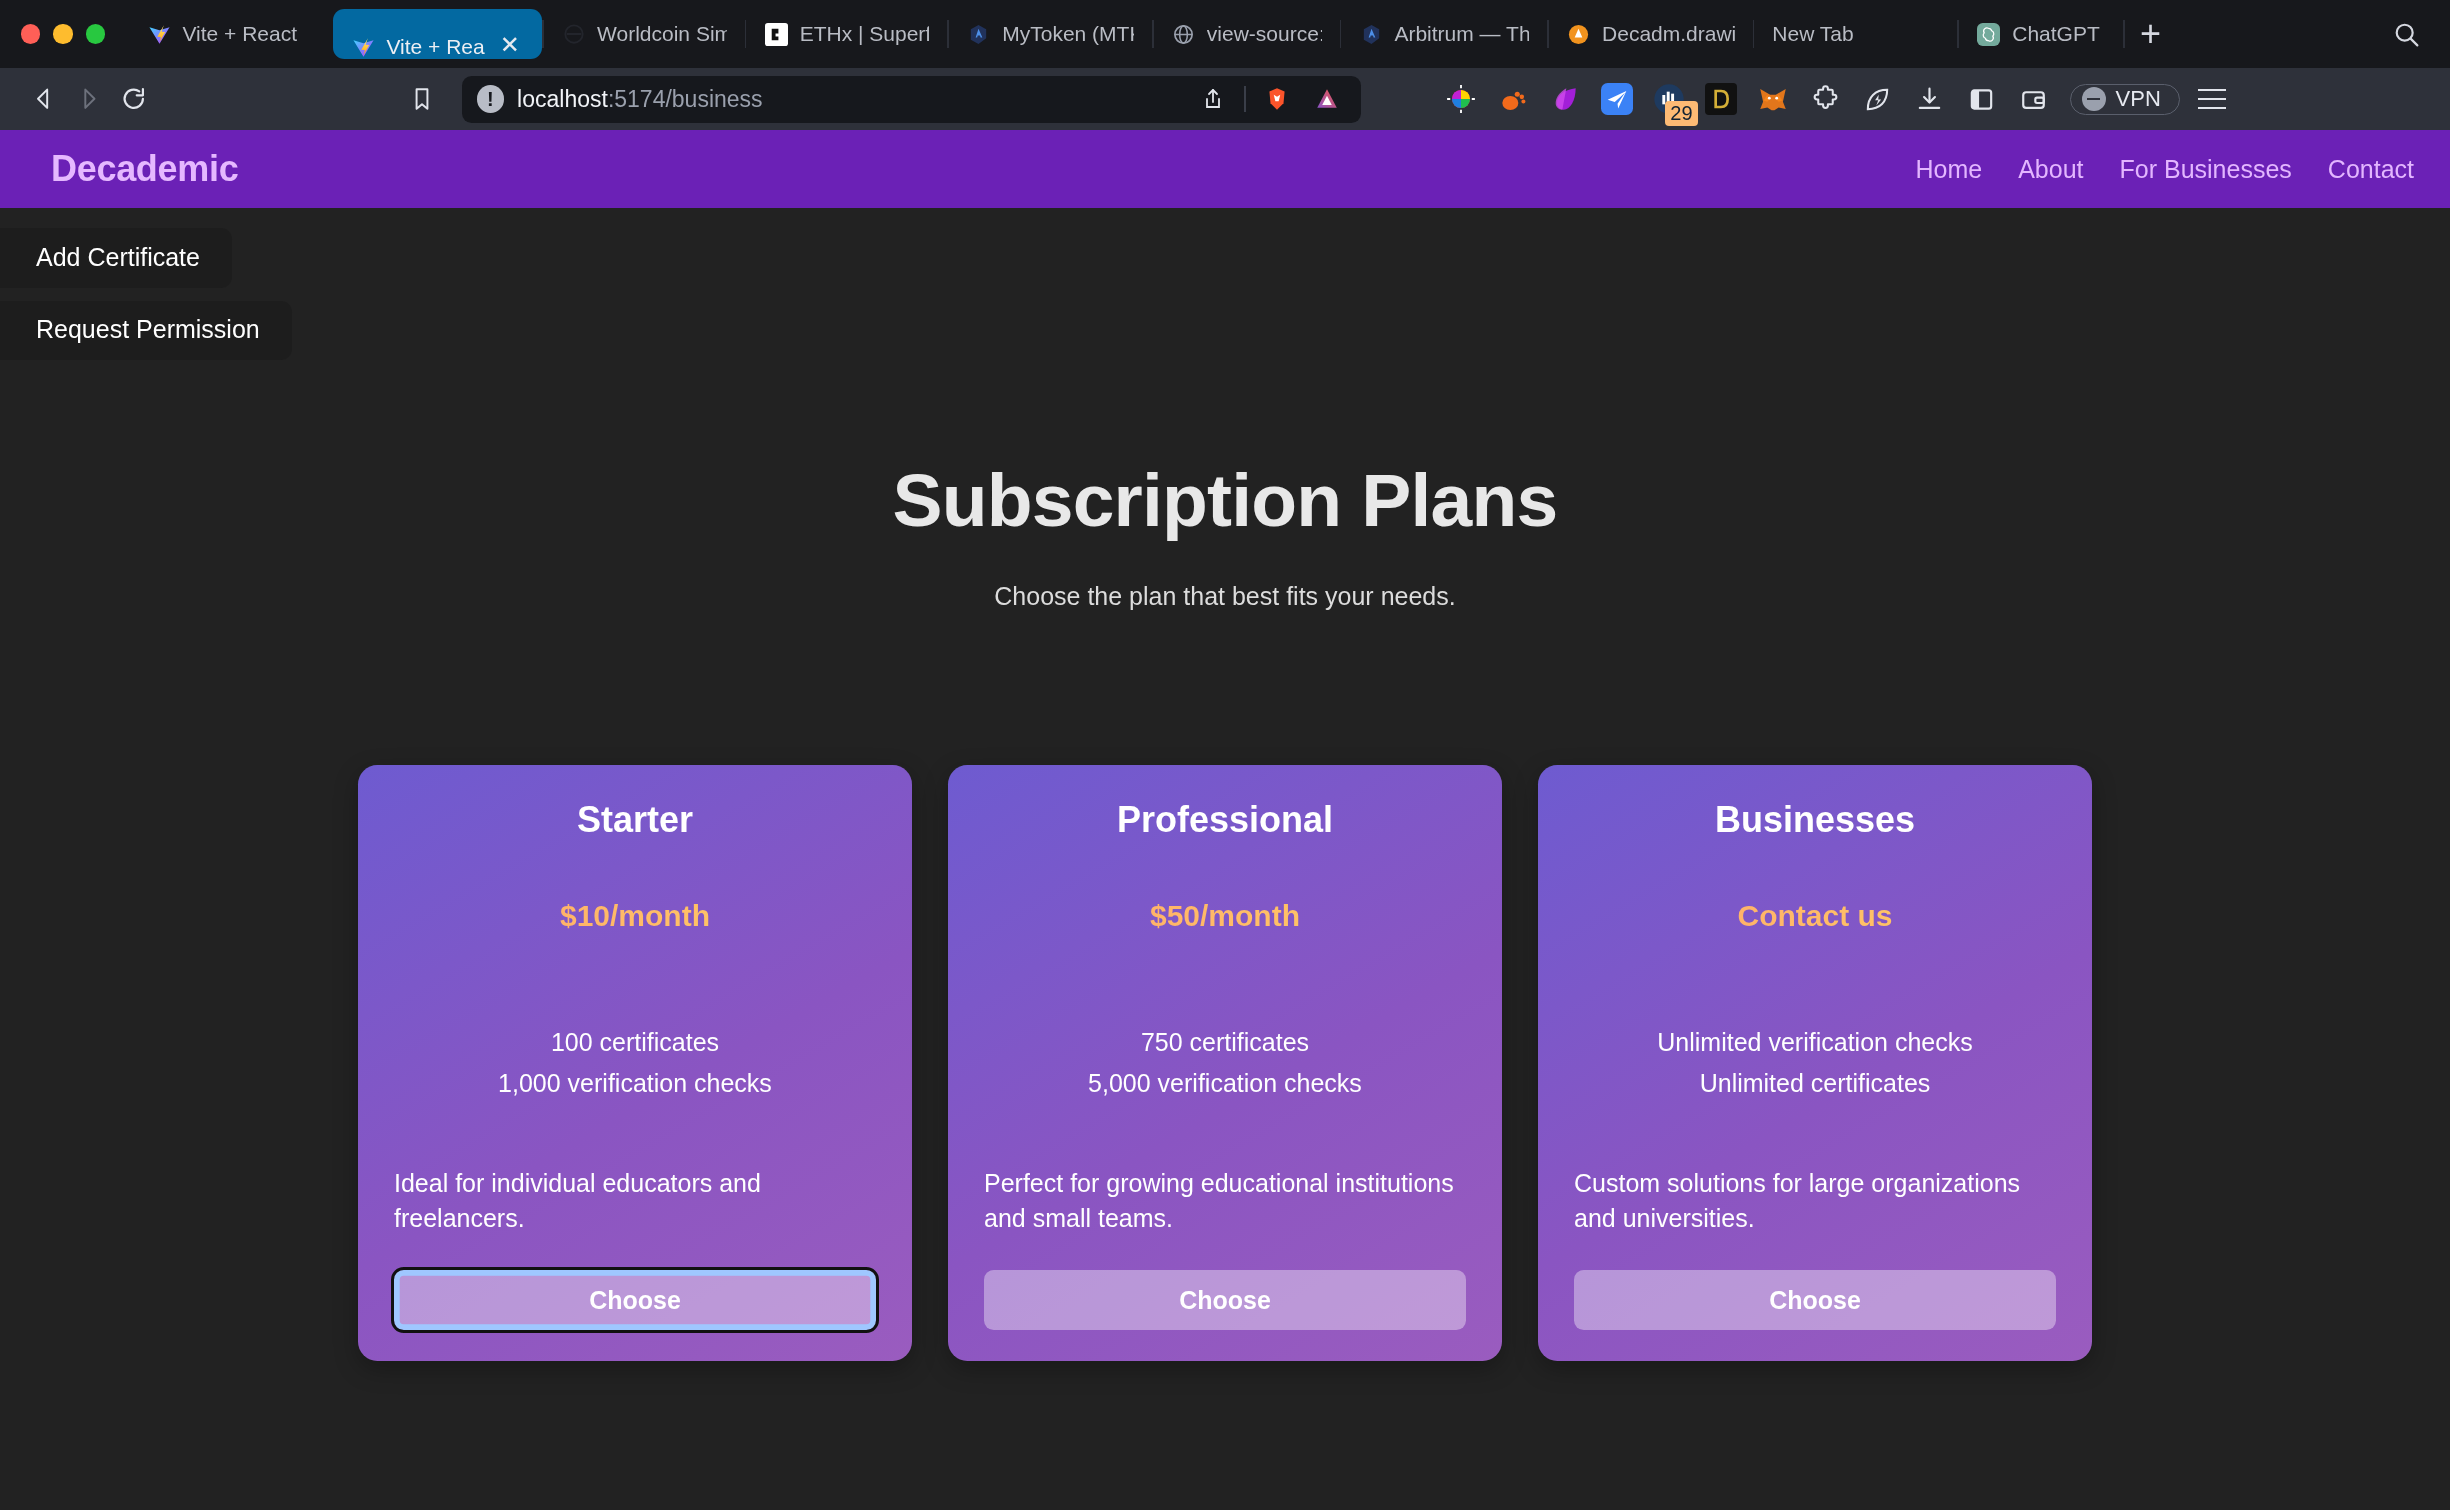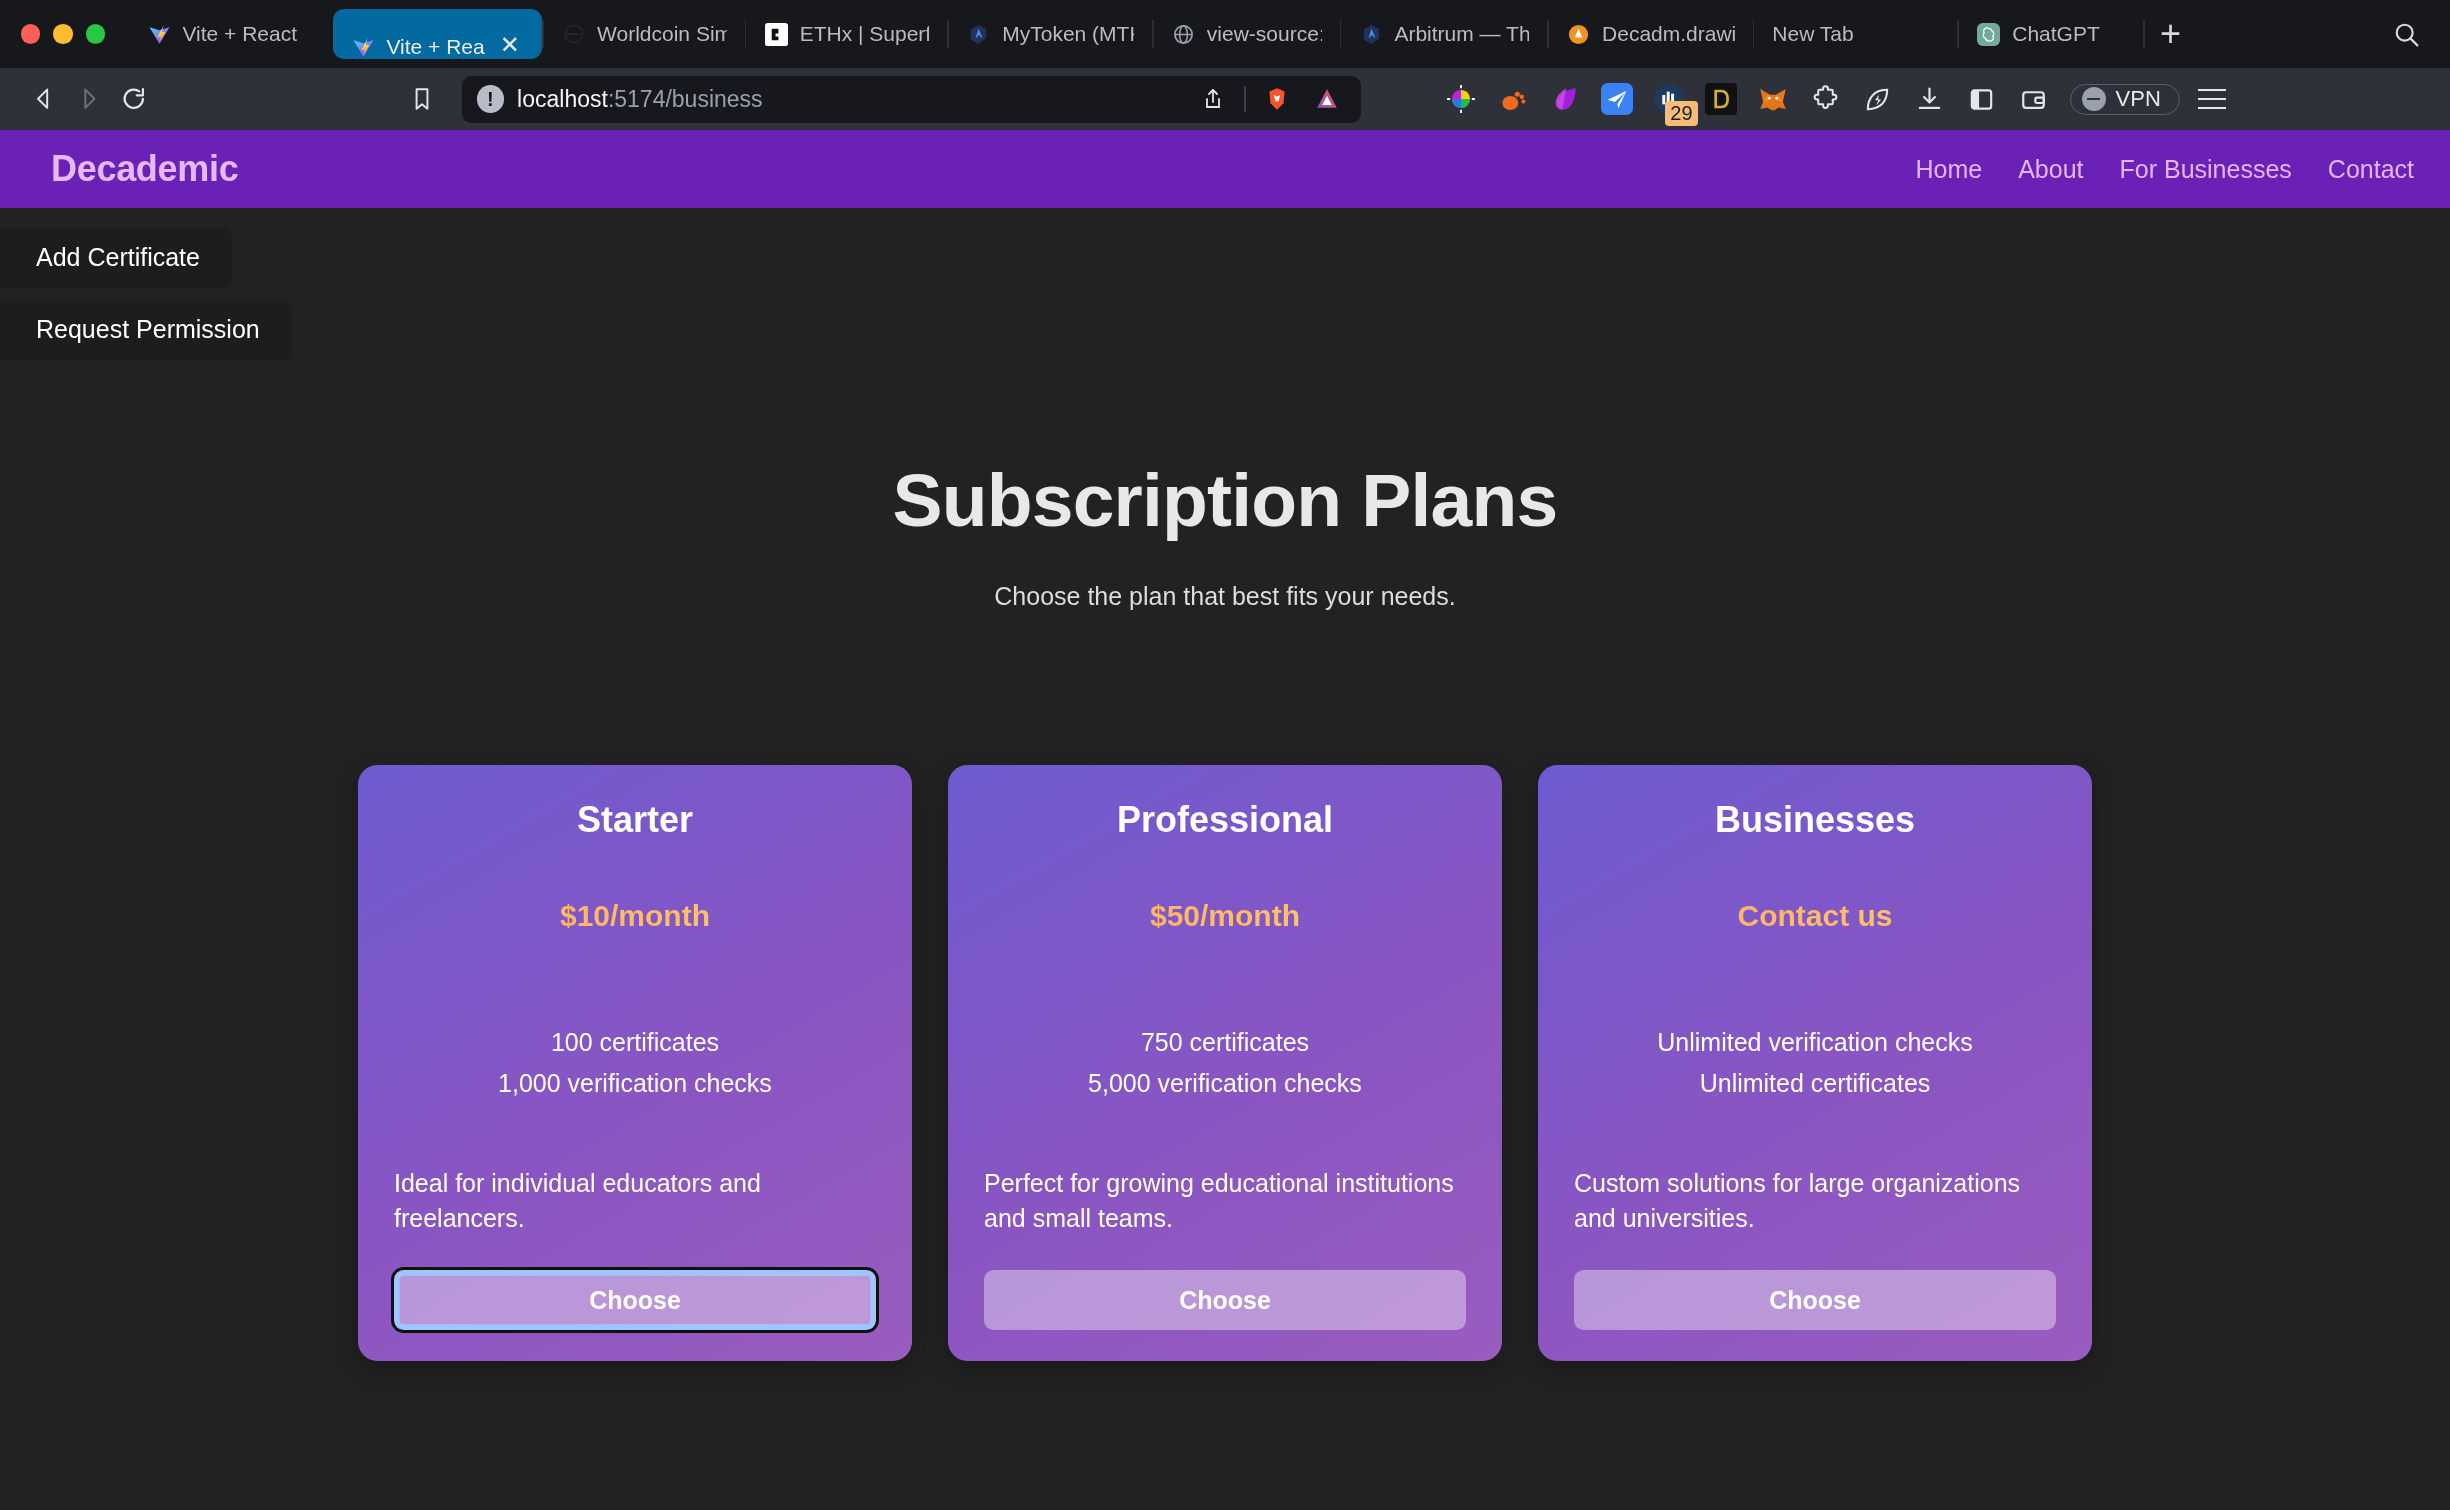--- a/index.html
+++ b/index.html
@@ -221,21 +221,21 @@
         </span>
         <span class="lbl">Decadm.drawio</span>
       </div>
 
       <div class="tab-sep"></div>
       <div class="tab" style="width:203px">
         <span class="lbl">New Tab</span>
       </div>
 
       <div class="tab-sep"></div>
-      <div class="tab" style="width:184px">
+      <div class="tab" style="width:164px">
         <span class="favicon">
           <svg width="23" height="23" viewBox="0 0 24 24">
               <rect width="24" height="24" rx="6" fill="#74aa9c"></rect>
               <path d="M12 5.5a3.4 3.4 0 013.3 2.6 3.4 3.4 0 011.2 5.6A3.4 3.4 0 0112 18.5a3.4 3.4 0 01-3.3-2.6 3.4 3.4 0 01-1.2-5.6A3.4 3.4 0 0112 5.5z" fill="none" stroke="#fff" stroke-width="1.3"></path>
             </svg>
         </span>
         <span class="lbl">ChatGPT</span>
       </div>
 
       <div class="tab-sep"></div>

